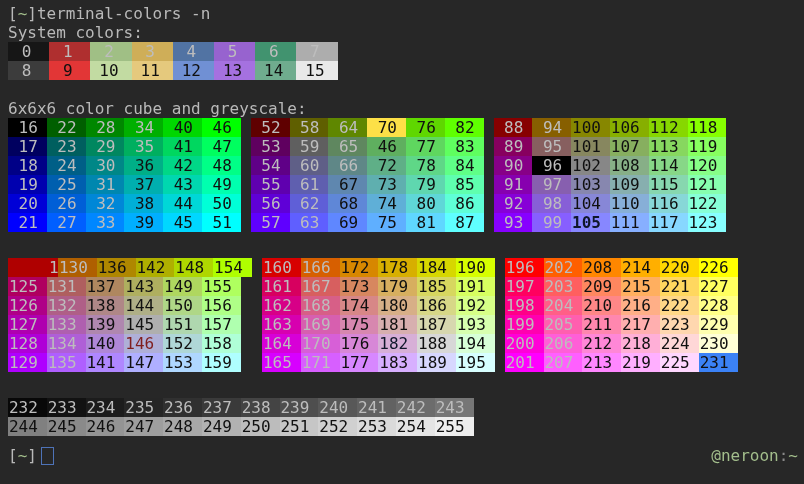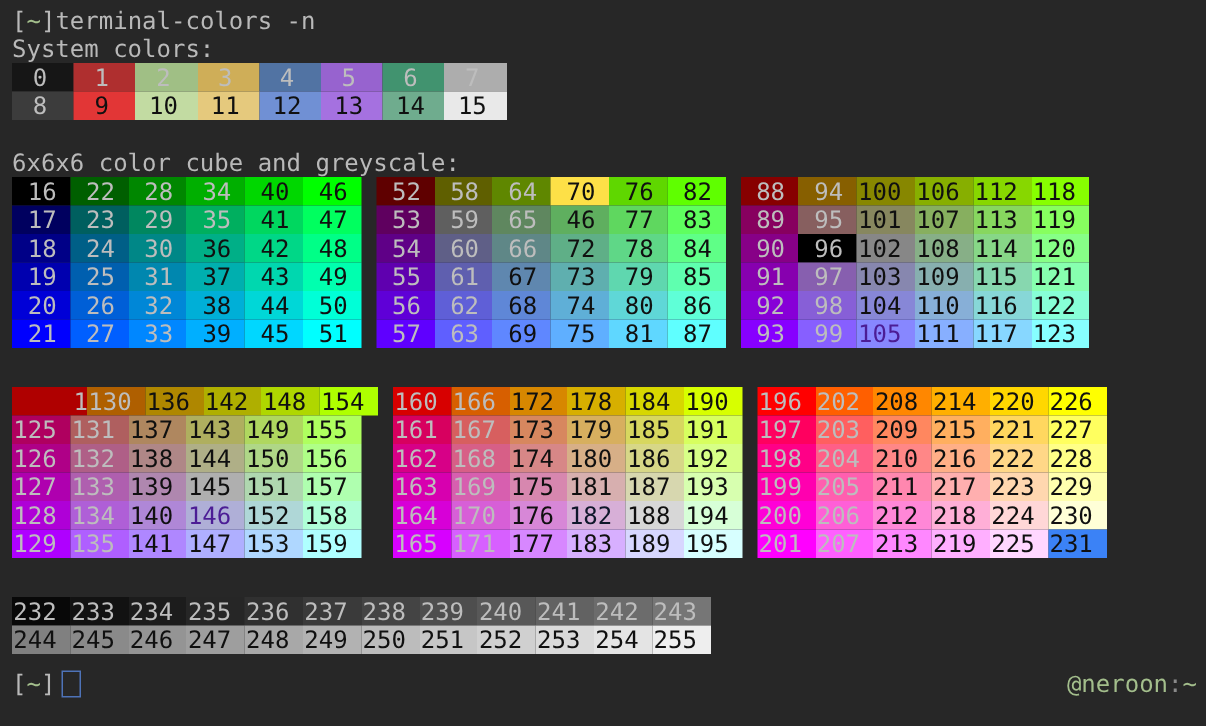--- a/index.html
+++ b/index.html
@@ -208,21 +208,21 @@
           <span class="cell" style="background: rgb(135, 0, 215); color: rgb(189, 189, 189);">92</span>
           <span class="cell" style="background: rgb(135, 95, 215); color: rgb(189, 189, 189);">98</span>
           <span class="cell" style="background: rgb(135, 135, 215); color: rgb(16, 16, 16);">104</span>
           <span class="cell" style="background: rgb(135, 175, 215); color: rgb(16, 16, 16);">110</span>
           <span class="cell" style="background: rgb(135, 215, 215); color: rgb(16, 16, 16);">116</span>
           <span class="cell" style="background: rgb(135, 255, 215); color: rgb(16, 16, 16);">122</span>
         </div>
         <div class="crow">
           <span class="cell" style="background: rgb(135, 0, 255); color: rgb(189, 189, 189);">93</span>
           <span class="cell" style="background: rgb(135, 95, 255); color: rgb(189, 189, 189);">99</span>
-          <span class="cell" style="background: rgb(135, 135, 255); color: #4c1d95;">105</span>
+          <span class="cell" style="background: rgb(135, 135, 255); color: #0f172a; font-weight: bold;">105</span>
           <span class="cell" style="background: rgb(135, 175, 255); color: rgb(16, 16, 16);">111</span>
           <span class="cell" style="background: rgb(135, 215, 255); color: rgb(16, 16, 16);">117</span>
           <span class="cell" style="background: rgb(135, 255, 255); color: rgb(16, 16, 16);">123</span>
         </div>
       </div>
     </div>
   <div id="cube-group-1" class="mt-gap blocks-row">
       <div class="block">
         <div class="crow">
           <span class="cell" style="background: rgb(175, 0, 0); color: rgb(189, 189, 189); padding-left: 41px;">124</span>
@@ -253,21 +253,21 @@
           <span class="cell" style="background: rgb(175, 95, 175); color: rgb(189, 189, 189);">133</span>
           <span class="cell" style="background: rgb(175, 135, 175); color: rgb(16, 16, 16);">139</span>
           <span class="cell" style="background: rgb(175, 175, 175); color: rgb(16, 16, 16);">145</span>
           <span class="cell" style="background: rgb(175, 215, 175); color: rgb(16, 16, 16);">151</span>
           <span class="cell" style="background: rgb(175, 255, 175); color: rgb(16, 16, 16);">157</span>
         </div>
         <div class="crow">
           <span class="cell" style="background: rgb(175, 0, 215); color: rgb(189, 189, 189);">128</span>
           <span class="cell" style="background: rgb(175, 95, 215); color: rgb(189, 189, 189);">134</span>
           <span class="cell" style="background: rgb(175, 135, 215); color: rgb(16, 16, 16);">140</span>
-          <span class="cell" style="background: rgb(175, 175, 215); color: #4c1d95;">146</span>
+          <span class="cell" style="background: rgb(175, 175, 215); color: #7f1d1d;">146</span>
           <span class="cell" style="background: rgb(175, 215, 215); color: rgb(16, 16, 16);">152</span>
           <span class="cell" style="background: rgb(175, 255, 215); color: rgb(16, 16, 16);">158</span>
         </div>
         <div class="crow">
           <span class="cell" style="background: rgb(175, 0, 255); color: rgb(189, 189, 189);">129</span>
           <span class="cell" style="background: rgb(175, 95, 255); color: rgb(189, 189, 189);">135</span>
           <span class="cell" style="background: rgb(175, 135, 255); color: rgb(16, 16, 16);">141</span>
           <span class="cell" style="background: rgb(175, 175, 255); color: rgb(16, 16, 16);">147</span>
           <span class="cell" style="background: rgb(175, 215, 255); color: rgb(16, 16, 16);">153</span>
           <span class="cell" style="background: rgb(175, 255, 255); color: rgb(16, 16, 16);">159</span>

